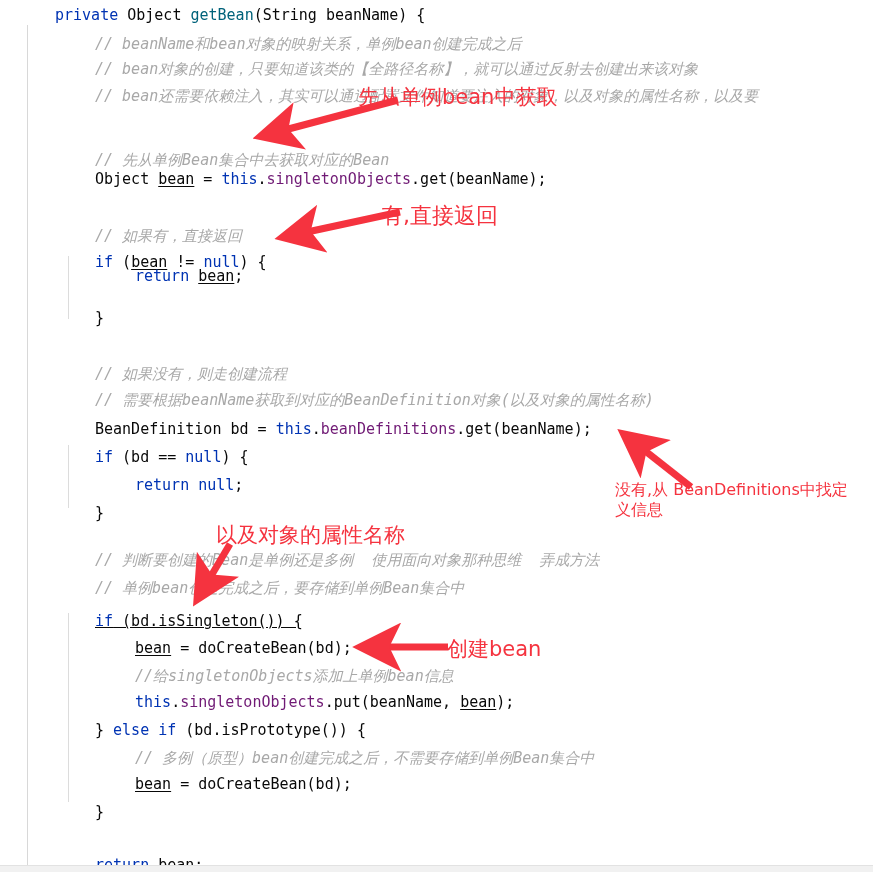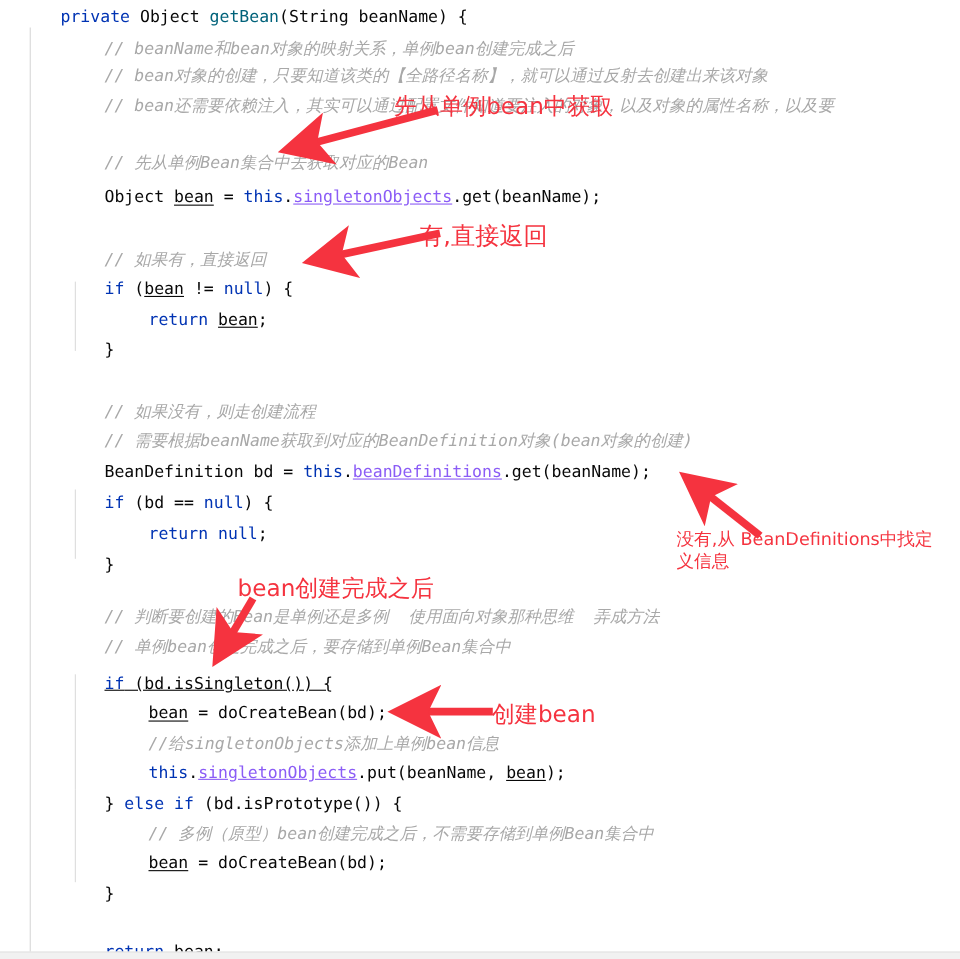--- a/index.html
+++ b/index.html
@@ -48,21 +48,21 @@
     line-height: 21px;
     color: #080808;
     letter-spacing: 0px;
     margin-left: 28px;
   }
 
   
   .kw      { color: #0033b3; }
   .typ     { color: #080808; }
   .mname   { color: #00627a; }
-  .fld     { color: #8b5cf6; text-decoration: underline; }
+  .fld     { color: #701a75; }
   .var-u   { color: #080808; text-decoration: underline; text-underline-offset: 2px; }
   .plain   { color: #080808; }
   .cmt {
     color: #a8a8a8;
     font-style: italic;
     font-family: "DejaVu Sans Mono", "Liberation Mono", monospace;
   }
 
   
   .annot {
@@ -100,34 +100,34 @@
   <div class="inner-guide" style="left:68px; top:445px; height:63px;"></div>
   <div class="inner-guide" style="left:68px; top:613px; height:105px;"></div>
   <div class="inner-guide" style="left:68px; top:718px; height:84px;"></div>
 
   <div class="code-line" style="left:27px; top:5px;"><span class="kw">private</span><span class="plain"> </span><span class="typ">Object</span><span class="plain"> </span><span class="mname">getBean</span><span class="plain">(</span><span class="typ">String</span><span class="plain"> beanName) {</span></div>
 
   <div class="code-line cmt" style="left:67px; top:34px;">// beanName和bean对象的映射关系，单例bean创建完成之后</div>
   <div class="code-line cmt" style="left:67px; top:59px;">// bean对象的创建，只要知道该类的【全路径名称】，就可以通过反射去创建出来该对象</div>
   <div class="code-line cmt" style="left:67px; top:86px;">// bean还需要依赖注入，其实可以通过配置文件知道要注入的对象，以及对象的属性名称，以及要</div>
 
-  <div class="code-line cmt" style="left:67px; top:138px;">// 先从单例Bean集合中去获取对应的Bean</div>
+  <div class="code-line cmt" style="left:67px; top:150px;">// 先从单例Bean集合中去获取对应的Bean</div>
 
   <div class="code-line" style="left:67px; top:169px;"><span class="typ">Object</span><span class="plain"> </span><span class="var-u">bean</span><span class="plain"> = </span><span class="kw">this</span><span class="plain">.</span><span class="fld">singletonObjects</span><span class="plain">.get(beanName);</span></div>
 
   <div class="code-line cmt" style="left:67px; top:226px;">// 如果有，直接返回</div>
 
   <div class="code-line" style="left:67px; top:252px;"><span class="kw">if</span><span class="plain"> (</span><span class="var-u">bean</span><span class="plain"> != </span><span class="kw">null</span><span class="plain">) {</span></div>
 
-  <div class="code-line" style="left:107px; top:280px;"><span class="kw">return</span><span class="plain"> </span><span class="var-u">bean</span><span class="plain">;</span></div>
+  <div class="code-line" style="left:107px; top:266px;"><span class="kw">return</span><span class="plain"> </span><span class="var-u">bean</span><span class="plain">;</span></div>
 
   <div class="code-line" style="left:67px; top:308px;"><span class="plain">}</span></div>
 
   <div class="code-line cmt" style="left:67px; top:364px;">// 如果没有，则走创建流程</div>
-  <div class="code-line cmt" style="left:67px; top:390px;">// 需要根据beanName获取到对应的BeanDefinition对象(bean对象的创建)</div>
+  <div class="code-line cmt" style="left:67px; top:390px;">// 需要根据beanName获取到对应的BeanDefinition对象(以及对象的属性名称)</div>
 
   <div class="code-line" style="left:67px; top:419px;"><span class="typ">BeanDefinition</span><span class="plain"> bd = </span><span class="kw">this</span><span class="plain">.</span><span class="fld">beanDefinitions</span><span class="plain">.get(beanName);</span></div>
 
   <div class="code-line" style="left:67px; top:447px;"><span class="kw">if</span><span class="plain"> (bd == </span><span class="kw">null</span><span class="plain">) {</span></div>
 
   <div class="code-line" style="left:107px; top:475px;"><span class="kw">return</span><span class="plain"> </span><span class="kw">null</span><span class="plain">;</span></div>
 
   <div class="code-line" style="left:67px; top:503px;"><span class="plain">}</span></div>
 
   <div class="code-line cmt" style="left:67px; top:550px;">// 判断要创建的Bean是单例还是多例  使用面向对象那种思维  弄成方法</div>
@@ -197,18 +197,18 @@
   </svg>
 
   <div class="annot" id="annot-1">先从单例bean中获取</div>
 
   <div class="annot" id="annot-2">有,直接返回</div>
 
   <div class="annot" id="annot-3">没有,从
 BeanDefinitions中找定
 义信息</div>
 
-  <div class="annot" id="annot-4">bean创建完成之后</div>
+  <div class="annot" id="annot-4">以及对象的属性名称</div>
 
   <div class="annot" id="annot-5">创建bean</div>
 
   <div id="page-edge"></div>
 </div>
 
 </body></html>

